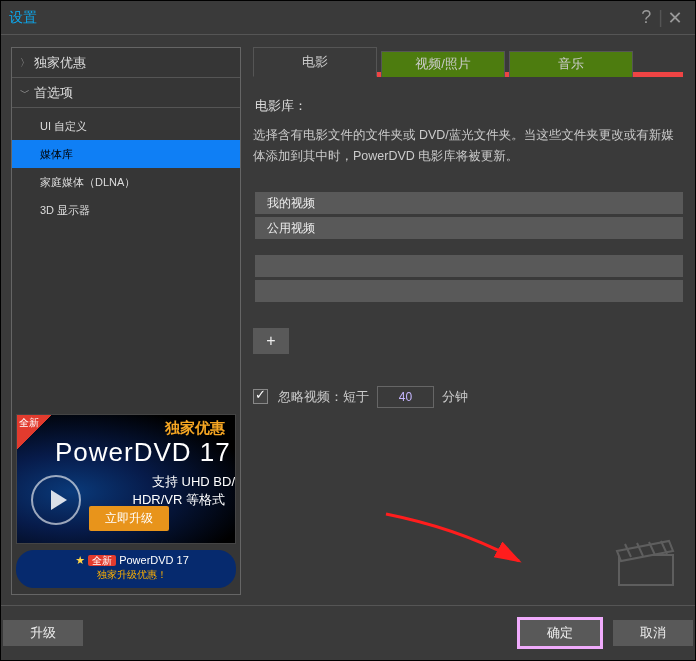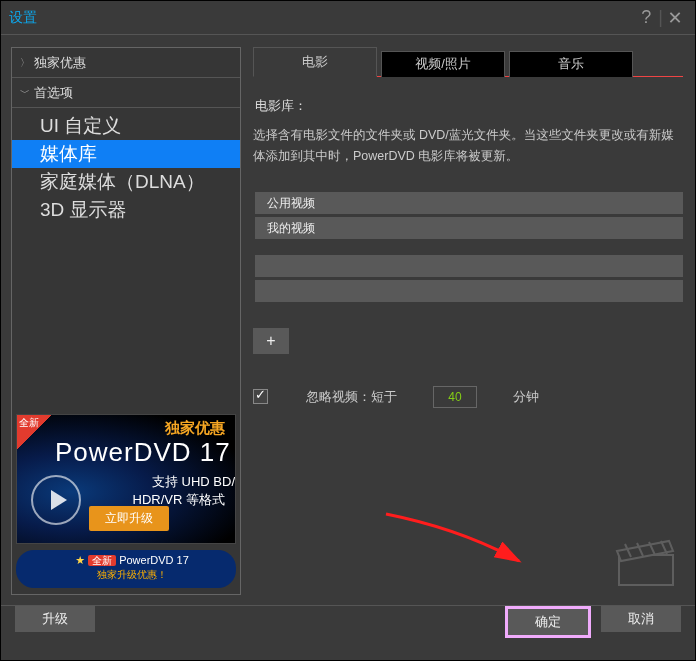--- a/index.html
+++ b/index.html
@@ -9,60 +9,60 @@
   .titlebar .title{flex:1;font-size:14px;color:#0ea5e9;}
   .titlebar .help,.titlebar .close{color:#999;font-size:18px;width:24px;text-align:center;cursor:pointer;}
   .titlebar .sep{color:#555;font-size:18px;}
   .body{position:absolute;top:34px;left:0;right:0;bottom:54px;border-bottom:1px solid #555;}
   .sidebar{position:absolute;left:10px;top:12px;bottom:10px;width:230px;border:1px solid #656565;background:#363636;display:flex;flex-direction:column;}
   .side-top{flex:0 0 auto;}
   .side-header{height:30px;display:flex;align-items:center;border-bottom:1px solid #555;padding-left:8px;font-size:13px;color:#ddd;cursor:pointer;}
   .chev{display:inline-block;width:14px;font-size:10px;color:#aaa;}
   .chev.down{font-size:10px;}
   .side-list{padding:4px 0;}
-  .side-item{height:28px;display:flex;align-items:center;padding-left:28px;font-size:19px;color:#ddd;cursor:pointer;}
-  .side-item.selected{background:#0f7ff5;color:#ffffff;}
+  .side-item{height:28px;display:flex;align-items:center;padding-left:28px;font-size:11px;color:#ddd;cursor:pointer;}
+  .side-item.selected{background:#0f7ff5;color:#000000;}
   .side-spacer{flex:1;}
   .promo{margin:4px;height:130px;border:1px solid #444;position:relative;background:radial-gradient(ellipse at 25% 60%,#0a3a7a 0%,#071b4a 35%,#000 80%);overflow:hidden;cursor:pointer;}
   .promo .badge{position:absolute;left:0;top:0;width:34px;height:34px;background:linear-gradient(135deg,#e23b2e 50%,transparent 50%);color:#fff;font-size:10px;line-height:12px;padding:2px;}
   .promo .exclusive{position:absolute;right:10px;top:4px;color:#f5a623;font-size:15px;font-weight:bold;}
   .promo .big{position:absolute;left:38px;top:22px;color:#fff;font-size:26px;font-weight:300;letter-spacing:1px;}
   .promo .sub1{position:absolute;right:0;top:58px;color:#fff;font-size:13px;text-align:right;}
   .promo .sub2{position:absolute;right:10px;top:76px;color:#fff;font-size:13px;text-align:right;}
   .promo .btn{position:absolute;left:72px;bottom:12px;background:#e8941b;color:#fff;font-size:12px;padding:4px 16px;border-radius:2px;}
   .promo .play{position:absolute;left:14px;top:60px;width:50px;height:50px;border:2px solid rgba(255,255,255,.6);border-radius:50%;}
   .promo .play:after{content:"";position:absolute;left:18px;top:13px;border-style:solid;border-width:10px 0 10px 16px;border-color:transparent transparent transparent rgba(255,255,255,.85);}
   .promo2{margin:2px 4px 6px 4px;background:#062a6e;color:#ddd;font-size:11px;text-align:center;padding:4px 0 6px 12px;cursor:pointer;border-radius:18px;}
   .promo2 .star{color:#ffd54a;}
   .promo2 .new{color:#fff;background:#e23b2e;padding:0 4px;border-radius:2px;font-size:10px;}
   .promo2 .p1{color:#fff;font-size:11px;}
   .promo2 .p2{color:#ffb200;font-size:10px;}
   
   .content{position:absolute;left:252px;right:12px;top:12px;bottom:10px;}
-  .tabs{display:flex;border-bottom:1px solid #ef4444;height:30px;}
-  .tab{flex:0 0 124px;text-align:center;line-height:28px;font-size:13px;background:#000000;border:1px solid #555;border-bottom:none;margin-right:4px;color:#ccc;cursor:pointer;}
+  .tabs{display:flex;border-bottom:5px solid #ef4444;height:30px;}
+  .tab{flex:0 0 124px;text-align:center;line-height:28px;font-size:13px;background:#4d7c0f;border:1px solid #555;border-bottom:none;margin-right:4px;color:#ccc;cursor:pointer;}
   .tab.active{background:#3a3a3a;border-bottom:1px solid #3a3a3a;height:30px;}
   .tab:not(.active){height:26px;margin-top:4px;line-height:24px;}
   .section-title{font-size:13px;color:#ddd;margin:20px 0 10px 2px;}
   .desc{font-size:12.5px;color:#ccc;line-height:1.7;margin-bottom:24px;}
   .folders{margin-left:2px;}
   .folder-row{height:22px;background:#595959;font-size:12px;color:#eee;padding-left:12px;line-height:22px;margin-bottom:3px;}
   .folder-row.placeholder{background:#595959;}
   .folder-row.placeholder.empty{color:transparent;}
   .add-row{margin-top:26px;height:26px;display:flex;}
   .add-plus{width:36px;background:#595959;color:#eee;text-align:center;line-height:26px;font-size:16px;margin-right:3px;cursor:pointer;}
   .add-label{flex:0 0 200px;background:#595959;color:#eee;text-align:center;line-height:26px;font-size:13px;cursor:pointer;}
-  .ignore{margin-top:32px;display:flex;align-items:center;font-size:13px;color:#ccc;gap:28px;}
+  .ignore{margin-top:32px;display:flex;align-items:center;font-size:13px;color:#ccc;}
   .chk{width:15px;height:15px;border:1px solid #888;background:#444;margin-right:10px;position:relative;cursor:pointer;}
   .chk.checked:after{content:"✓";position:absolute;left:1px;top:-3px;color:#fff;font-size:13px;}
-  .ignore input{width:44px;height:22px;background:#3a3a3a;border:1px solid #666;color:#84cc16;text-align:center;font-size:12px;margin:0 8px;}
+  .ignore input{width:57px;height:22px;background:#3a3a3a;border:1px solid #666;color:#c4b5fd;text-align:center;font-size:12px;margin:0 8px;}
   .clapper{position:absolute;right:6px;bottom:6px;opacity:.6;}
   .clapper svg{display:block;}
   
-  .footer{position:absolute;left:0;right:0;bottom:0;height:54px;display:flex;align-items:flex-start;padding:0 14px;}
+  .footer{position:absolute;left:0;right:0;bottom:0;height:54px;display:flex;align-items:center;padding:0 2px;}
   .footer .spacer{flex:1;}
   .btn-flat{min-width:80px;height:26px;background:#595959;color:#eee;border:none;font-size:13px;margin-left:10px;cursor:pointer;}
   .btn-flat.upgrade{margin-left:0;}
   .highlight{border:3px solid #f0abfc;padding:0;}
   .arrow{position:absolute;left:380px;bottom:26px;pointer-events:none;}
 </style>
 </head>
 <body>
 
 <div class="window">
@@ -109,22 +109,22 @@
 
     <div class="content">
       <div class="tabs" id="tabs">
           <div class="tab active">电影</div>
           <div class="tab">视频/照片</div>
           <div class="tab">音乐</div>
         </div>
       <div class="section-title">电影库：</div>
       <div class="desc">选择含有电影文件的文件夹或 DVD/蓝光文件夹。当这些文件夹更改或有新媒体添加到其中时，PowerDVD 电影库将被更新。</div>
       <div class="folders" id="folders">
+          <div class="folder-row">我的视频</div>
           <div class="folder-row">公用视频</div>
-          <div class="folder-row">我的视频</div>
           <div class="folder-row placeholder empty" style="margin-top: 16px;">&nbsp;</div>
           <div class="folder-row placeholder empty">&nbsp;</div>
         </div>
       <div class="add-row">
         <div class="add-plus">+</div>
       </div>
       <div class="ignore">
         <div class="chk checked"></div>
         <span>忽略视频：短于</span>
         <input type="text" value="40" style="">

